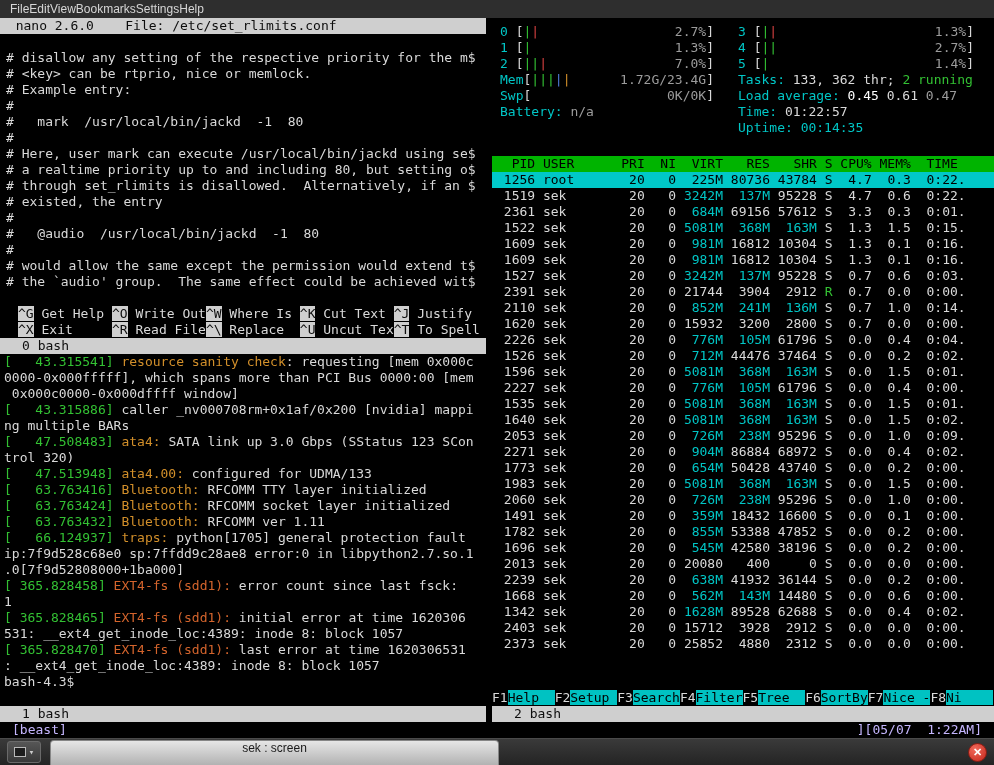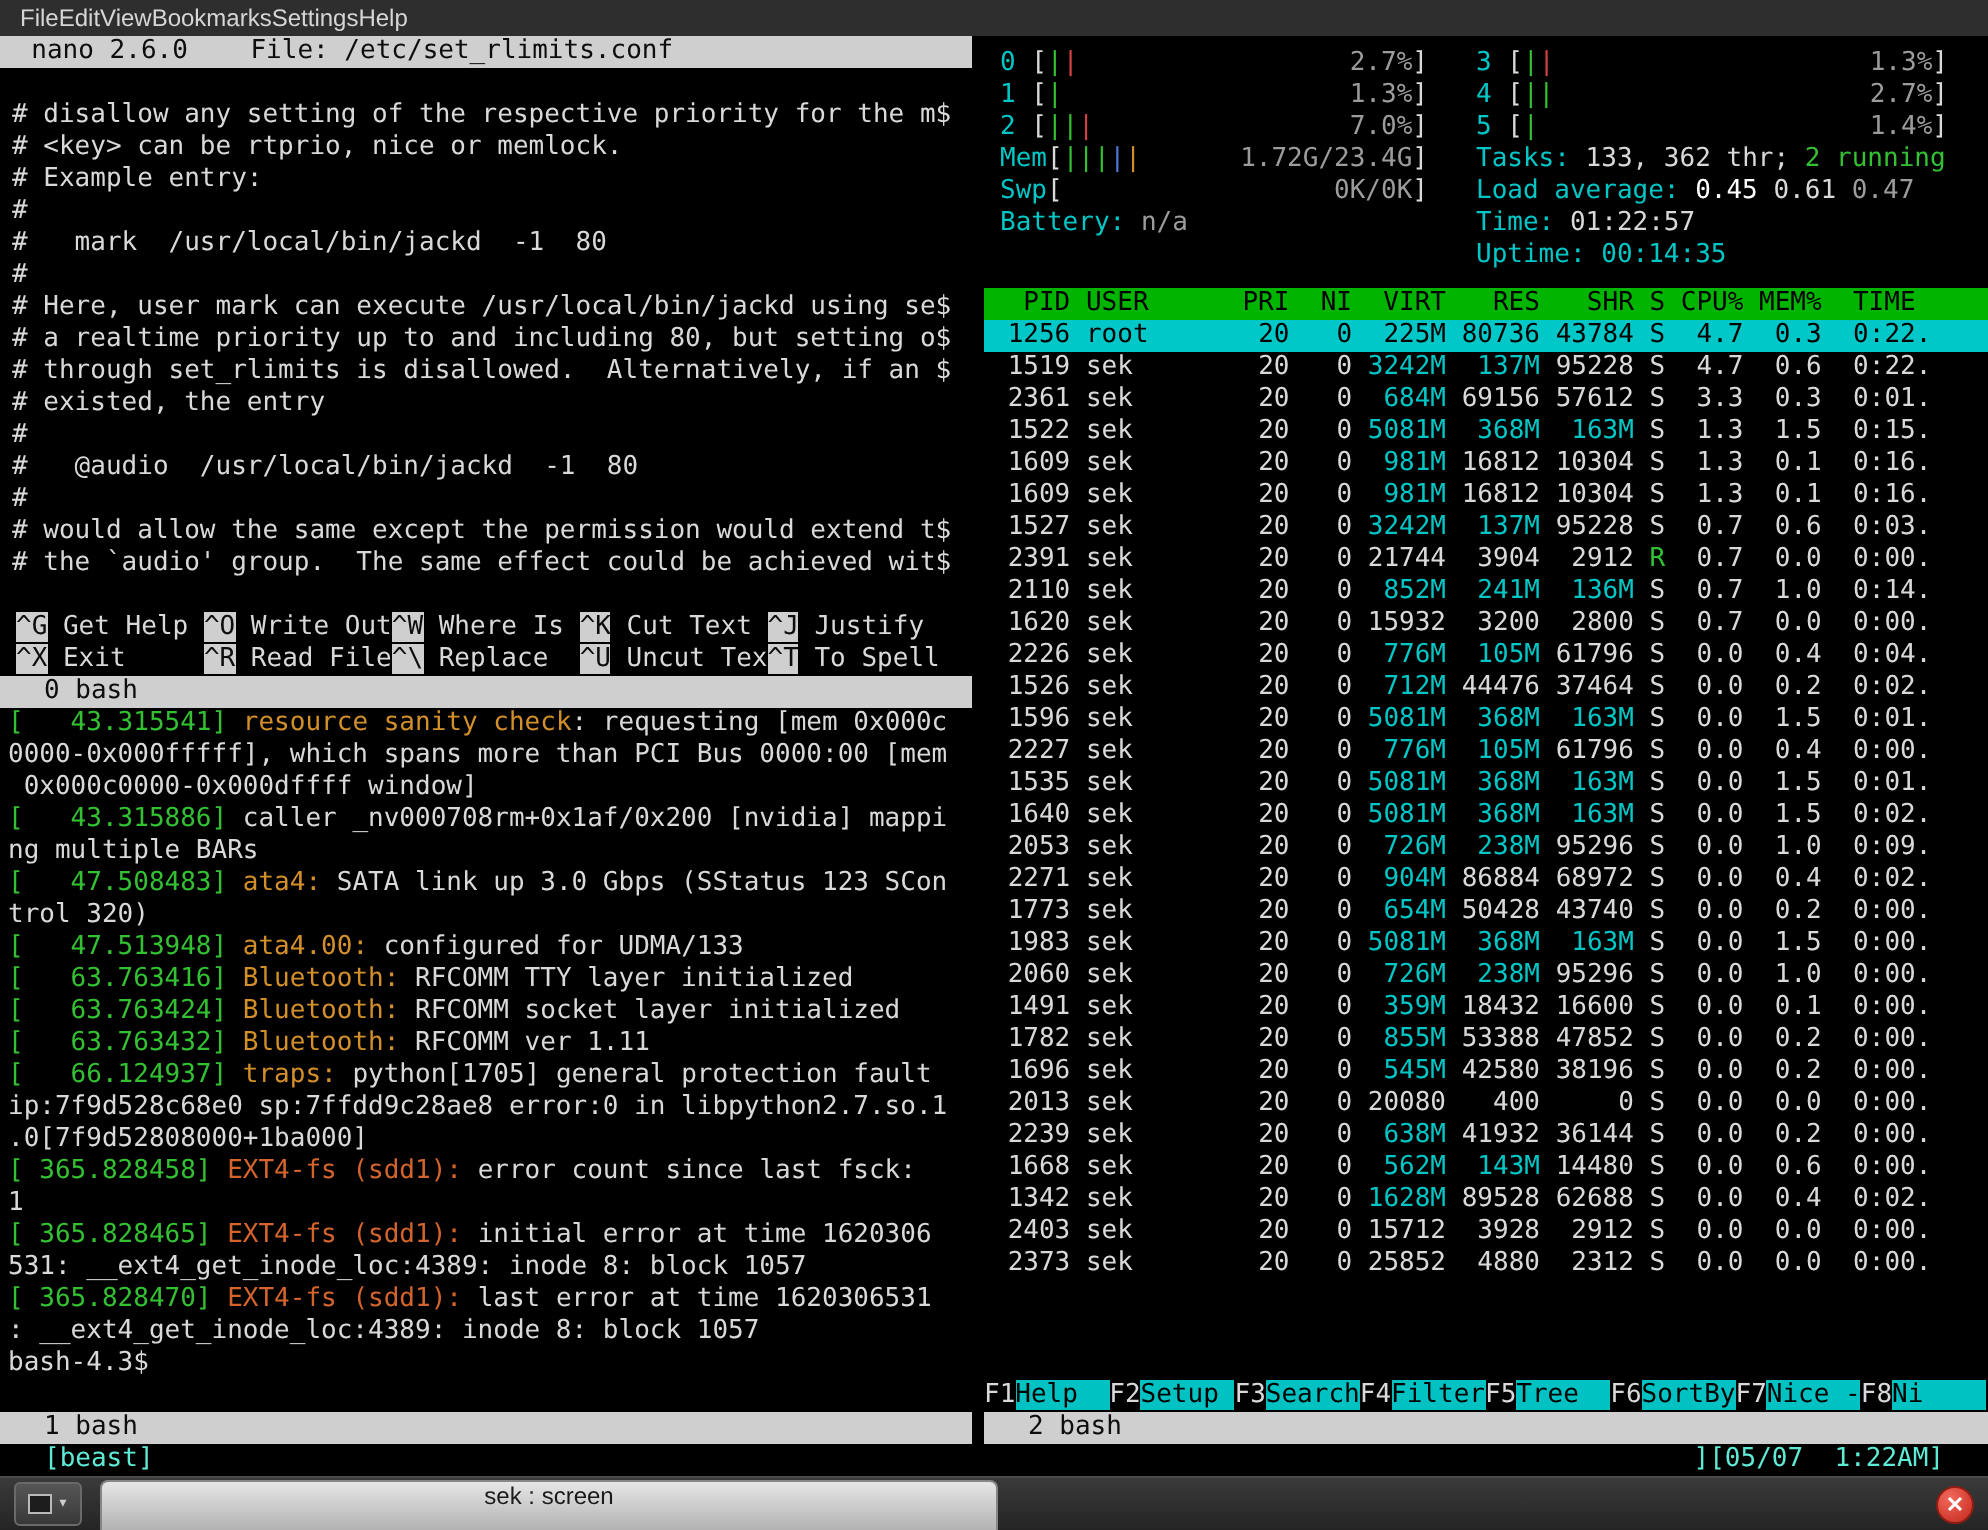--- a/index.html
+++ b/index.html
@@ -16,50 +16,50 @@
   .panes{flex:1;display:flex;overflow:hidden}
   .leftcol{width:486px;display:flex;flex-direction:column;overflow:hidden}
   .pane-gap{width:6px}
   .rightcol{flex:1;display:flex;flex-direction:column;overflow:hidden}
 
   .tl{height:16px;white-space:pre;overflow:hidden;flex-shrink:0}
   .invbar{background:#cfcfcf;color:#0d0d0d}
   .caption{padding-left:22px}
 
   .nano-body{height:272px;padding-left:6px;overflow:hidden}
-  .nano-shortcuts{height:32px;padding-left:8px;overflow:hidden}
+  .nano-shortcuts{height:32px;padding-left:18px;overflow:hidden}
   .dmesg{flex:1;padding-left:4px;overflow:hidden}
 
   
   .g{color:#33c133}.o{color:#d28f2a}.ro{color:#d4642c}.c{color:#00c6c6}
   .gy{color:#9c9c9c}.wb{color:#ffffff}.bl{color:#4d79d6}.rr{color:#d64040}
   .inv{background:#cfcfcf;color:#0d0d0d}
 
   
   .hhead{padding:6px 0 0 8px;display:flex;flex-shrink:0}
   .hcolL{width:232px}
   .hcolR{flex:1;padding-left:6px}
   .hrow{height:16px;display:flex;white-space:pre;overflow:hidden}
   .hcolL .hrow[data-meter]{width:214px}
   .hcolR .hrow[data-meter]{width:236px}
   .mbar{flex:1;display:flex;justify-content:space-between;overflow:hidden}
 
-  .ptable{flex:1;overflow:hidden;margin-top:8px}
+  .ptable{flex:1;overflow:hidden;margin-top:20px}
   .ptable .tl{padding-left:4px}
   .phdr{background:#00b400;color:#000}
   .prow{color:#d9d9d9}
   .prow.sel{background:#00c8c8}
   .prow.sel span{color:#000}
 
   .fbar{height:16px;display:flex;white-space:pre;flex-shrink:0;overflow:hidden}
   .fk{color:#d9d9d9}
   .fl{background:#00c2c2;color:#000}
 
   
-  .hardstatus{height:16px;display:flex;white-space:pre;padding:0 22px;flex-shrink:0;color:#5eead4}
+  .hardstatus{height:16px;display:flex;white-space:pre;padding:0 12px;flex-shrink:0;color:#c4b5fd}
   .hs-spacer{flex:1}
 
   
   .tabbar{position:absolute;left:0;bottom:0;width:994px;height:27px;background:linear-gradient(#3a3a3a,#242424);
           display:flex;align-items:center;padding:0 7px;gap:9px;border-top:1px solid #4a4a4a;box-sizing:border-box}
   .newtab{width:32px;height:20px;background:linear-gradient(#565656,#383838);border:1px solid #6a6a6a;border-radius:3px;
           display:flex;align-items:center;justify-content:center;gap:3px;color:#cccccc;font-size:9px}
   .nt-icon{width:10px;height:8px;border:1px solid #b9b9b9;background:#1d1d1d;display:inline-block}
   .tab{align-self:flex-end;width:447px;height:24px;background:linear-gradient(#e6e6e6,#b2b2b2);
        border:1px solid #868686;border-bottom:none;border-radius:4px 4px 0 0;display:flex;

